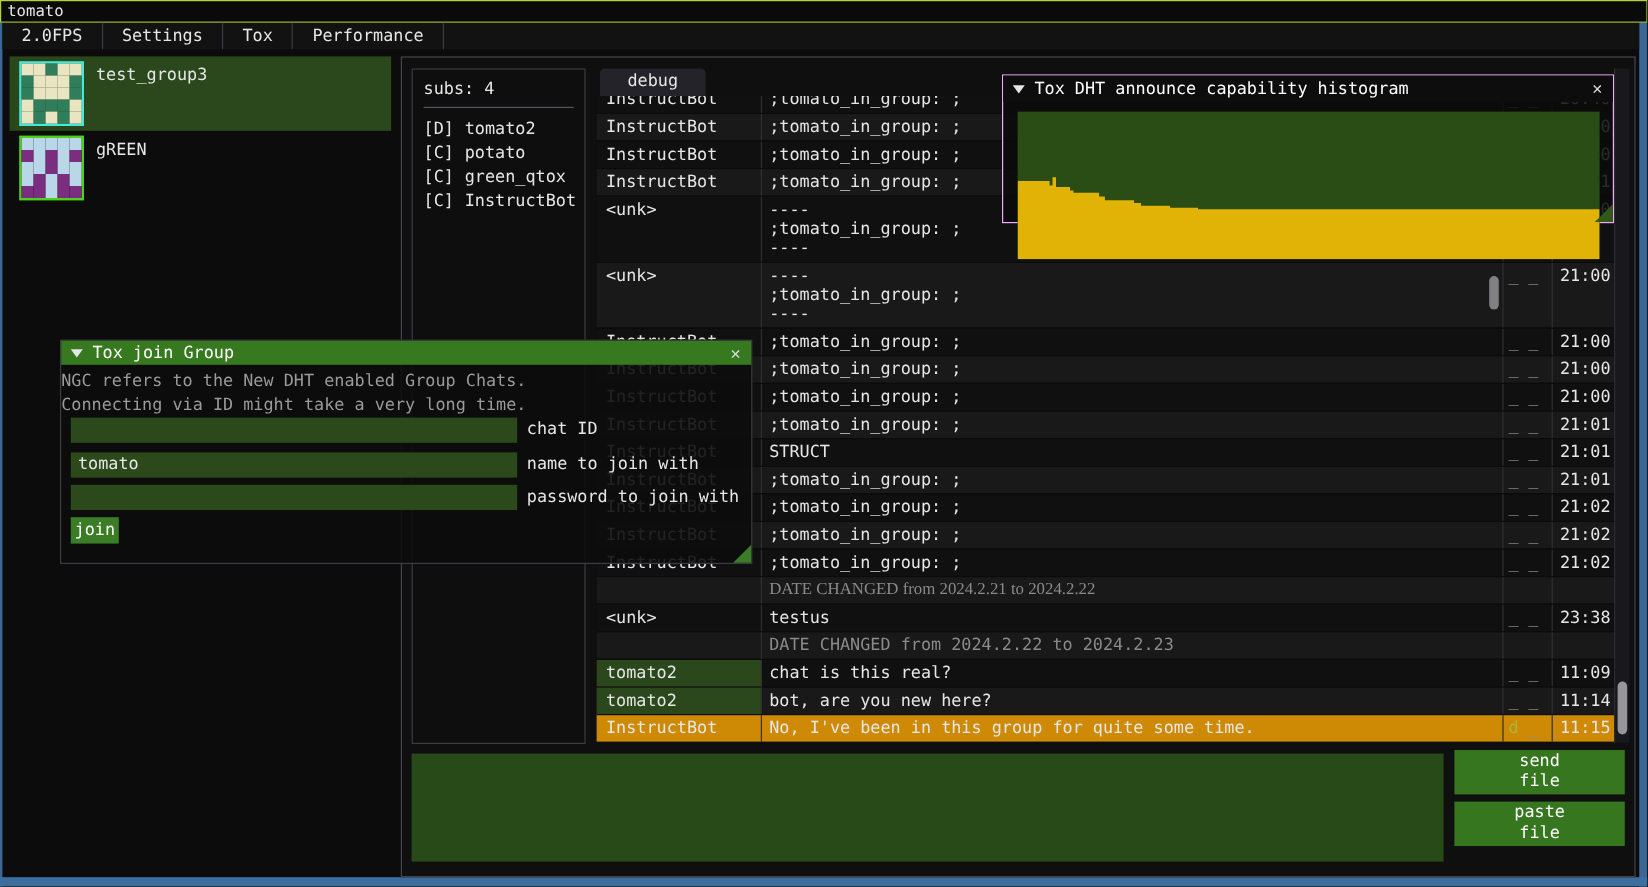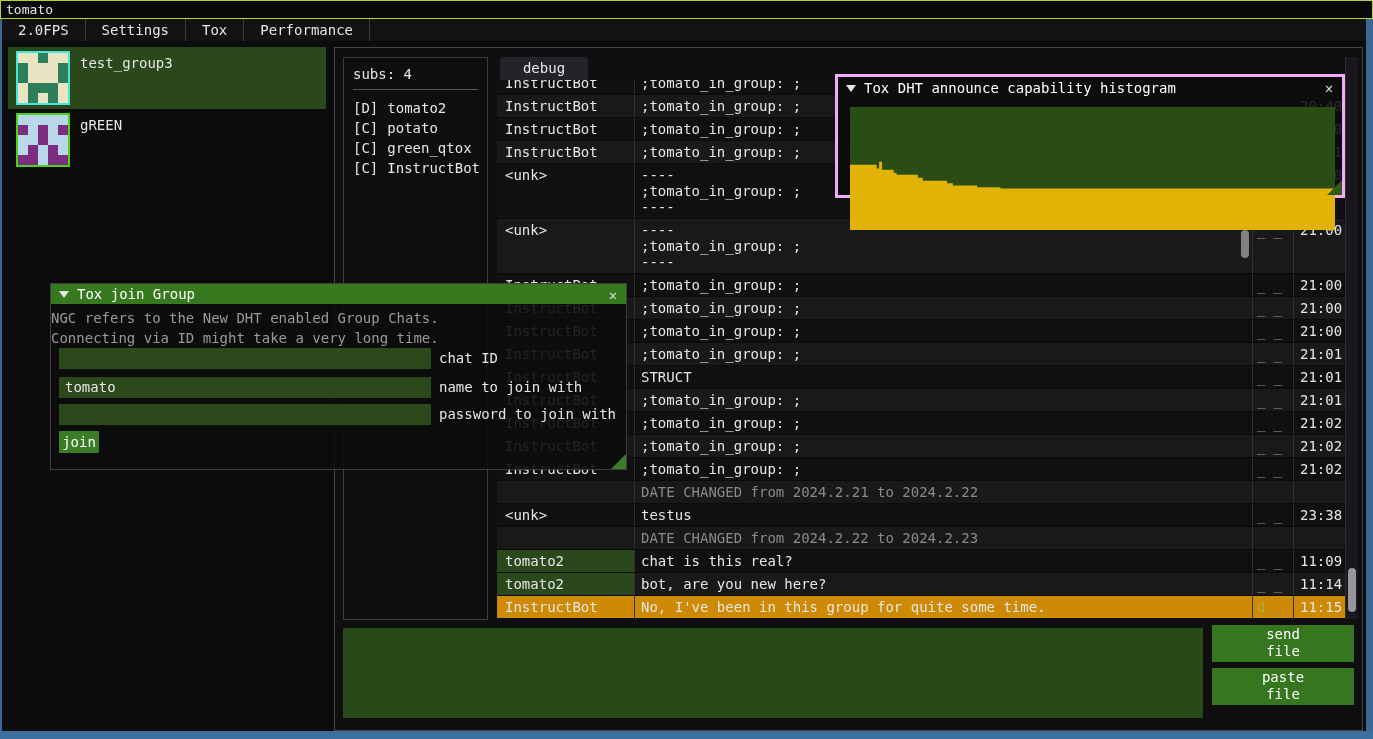--- a/index.html
+++ b/index.html
@@ -62,22 +62,22 @@
   .btn-paste{top:668px}
 
   
   .fwin-title{position:absolute;left:0;top:0;right:0;height:22px;line-height:22px;padding-left:26px;color:#fff}
   .collapse-arrow{position:absolute;left:8px;top:8px;width:0;height:0;
                   border-left:5px solid transparent;border-right:5px solid transparent;border-top:7px solid #e6e6e6}
   .win-close{position:absolute;right:4px;top:2px;width:18px;height:18px;text-align:center;line-height:18px;
              color:#dcdcdc;font-size:14px;cursor:pointer}
   .grip{position:absolute;right:0;bottom:0;width:0;height:0;border-left:15px solid transparent}
 
-  .histo-win{left:835px;top:74px;width:510px;height:124px;background:rgba(10,10,10,0.86);
-             border:3px solid #f0abfc;z-index:10}
+  .histo-win{left:835px;top:62px;width:510px;height:124px;background:rgba(10,10,10,0.86);
+             border:1px solid #f0abfc;z-index:10}
   .histo-win .fwin-title{background:#0d0d0d}
   .histo-plot{position:absolute;left:12px;top:30px;width:485px;height:123px;background:#2a4d15}
   .histo-plot svg{display:block;width:100%;height:100%}
   .histo-grip{border-bottom:15px solid #2f5a1a}
 
   .join-win{left:50px;top:283px;width:577px;height:187px;background:rgba(12,12,12,0.9);
             border:1px solid #3c3c42;z-index:20}
   .join-win .fwin-title{background:#36791e;height:20px;line-height:20px}
   .join-win .collapse-arrow{top:7px}
   .info-line{position:absolute;left:0;color:#9a9a9a;white-space:nowrap}
@@ -349,21 +349,21 @@
         <div class="cell c-name">InstructBot</div>
         <div class="cell c-msg">
           <div>;tomato_in_group: ;</div>
         </div>
         <div class="cell c-flags">
           <span>_</span>
           <span>_</span>
         </div>
         <div class="cell c-time">21:02</div>
       </div>
-      <div class="chat-row light" style="height: 23px;">
+      <div class="chat-row light" style="height: 23px; font-family: Liberation Serif, serif;">
         <div class="cell c-name"></div>
         <div class="cell c-msg date-text">DATE CHANGED from 2024.2.21 to 2024.2.22</div>
         <div class="cell c-flags"></div>
         <div class="cell c-time"></div>
       </div>
       <div class="chat-row dark" style="height: 23px;">
         <div class="cell c-name">&lt;unk&gt;</div>
         <div class="cell c-msg">
           <div>testus</div>
         </div>

